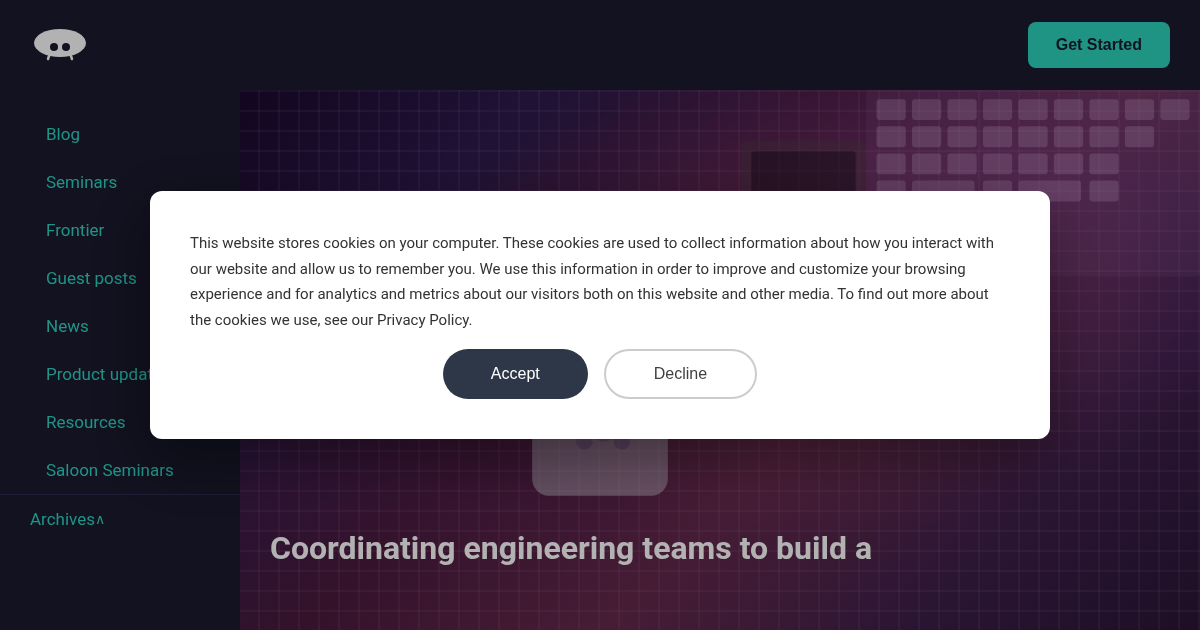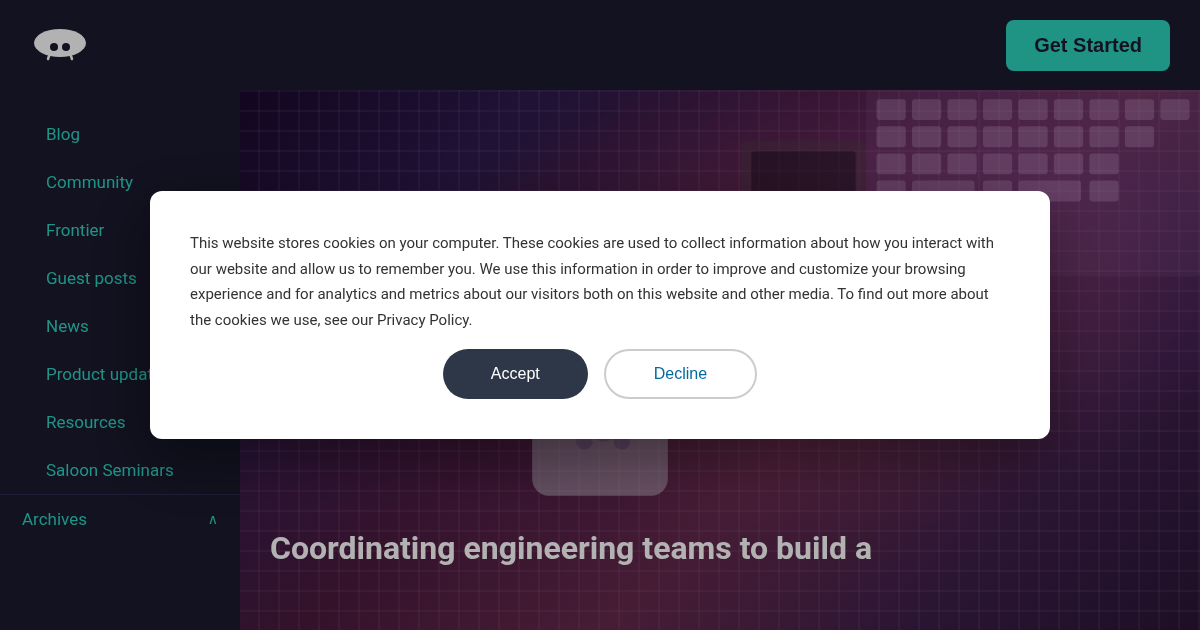--- a/index.html
+++ b/index.html
@@ -37,21 +37,21 @@
       width: 60px;
       height: 60px;
     }
 
     .get-started-btn {
       background: #2dd4bf;
       color: #1a1a2e;
       border: none;
       border-radius: 8px;
       padding: 14px 28px;
-      font-size: 20px;
+      font-size: 16px;
       font-weight: 600;
       cursor: pointer;
       white-space: nowrap;
     }
 
     
     .layout {
       display: flex;
       height: 630px;
       padding-top: 90px;
@@ -71,22 +71,21 @@
       padding: 14px 46px;
       color: #2dd4bf;
       text-decoration: none;
       font-size: 17px;
       cursor: pointer;
     }
 
     .sidebar-item-archives {
       display: flex;
       align-items: center;
-      justify-content: space-between;
-      padding: 14px 22px;
+      padding: 14px 30px;
       color: #2dd4bf;
       font-size: 17px;
       cursor: pointer;
       border-top: 1px solid #2a2a4a;
     }
 
     .chevron-icon {
       font-size: 14px;
     }
 
@@ -193,21 +192,21 @@
       border: none;
       border-radius: 50px;
       padding: 14px 48px;
       font-size: 16px;
       font-weight: 500;
       cursor: pointer;
     }
 
     .btn-decline {
       background: white;
-      color: #0369a1;
+      color: #404040;
       border: 2px solid #ccc;
       border-radius: 50px;
       padding: 14px 48px;
       font-size: 16px;
       font-weight: 500;
       cursor: pointer;
     }
   </style>
 </head>
 <body>
@@ -223,21 +222,21 @@
       <line x1="40" y1="38" x2="42" y2="44" stroke="white" stroke-width="2.5" stroke-linecap="round"></line>
     </svg>
   </div>
   <button class="get-started-btn">Get Started</button>
 </div>
 
 <div class="layout">
 
   <nav class="sidebar">
     <a class="sidebar-item">Blog</a>
-    <a class="sidebar-item">Community</a>
+    <a class="sidebar-item">Seminars</a>
     <a class="sidebar-item">Frontier</a>
     <a class="sidebar-item">Guest posts</a>
     <a class="sidebar-item">News</a>
     <a class="sidebar-item">Product updates</a>
     <a class="sidebar-item">Resources</a>
     <a class="sidebar-item">Saloon Seminars</a>
     <div class="sidebar-item-archives">
       <span>Archives</span>
       <span class="chevron-icon">∧</span>
     </div>

